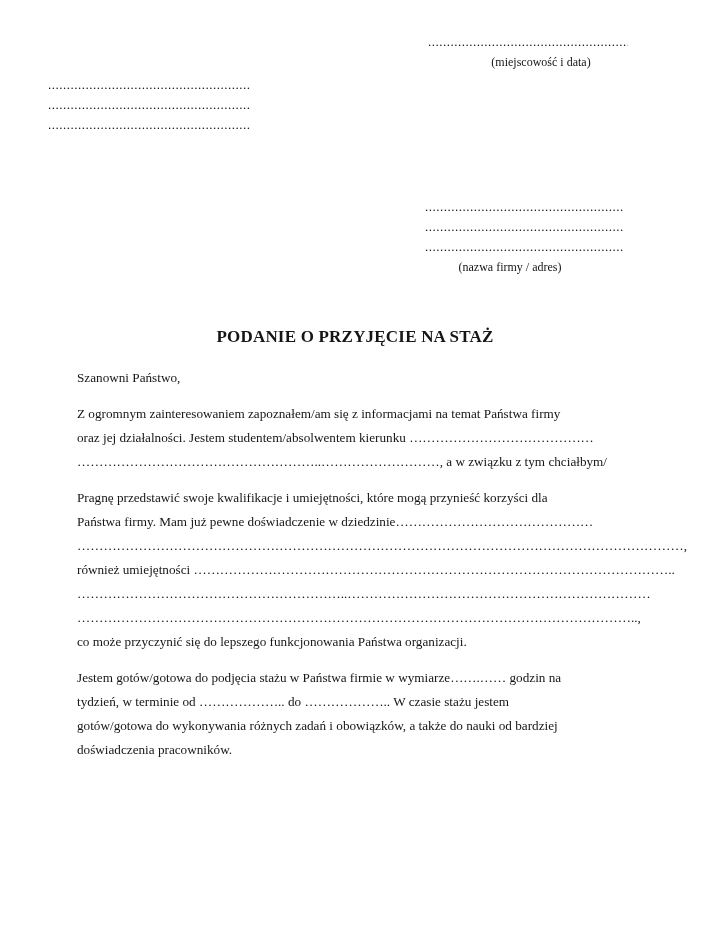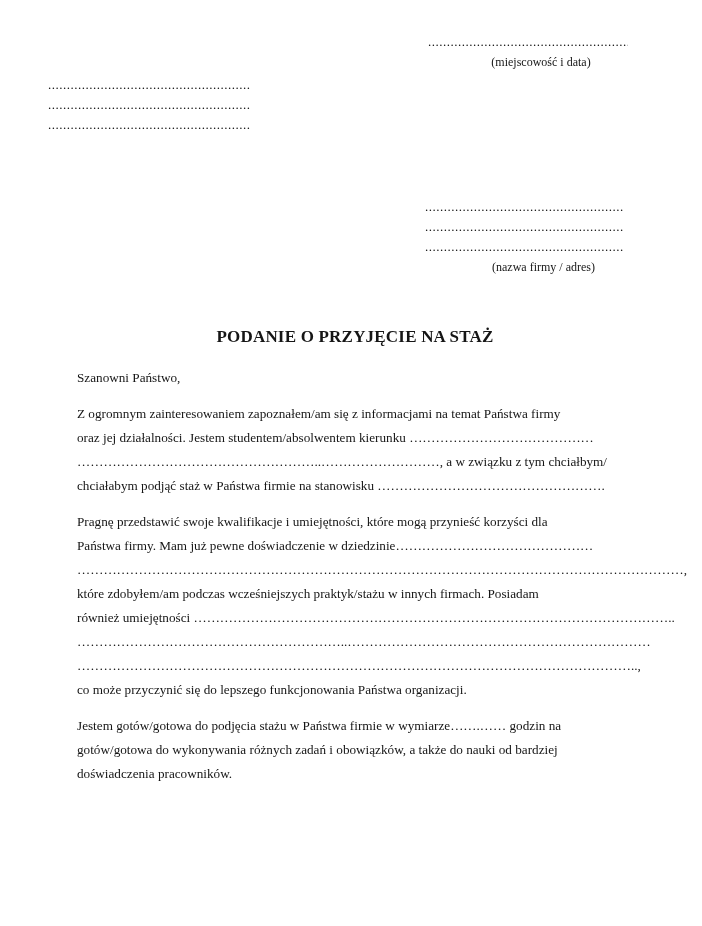--- a/index.html
+++ b/index.html
@@ -24,21 +24,21 @@
   .label {
     font-size: 12px;
     line-height: 17px;
     margin-top: 2px;
   }
   .place-block  { left: 428px; top: 32px;  width: 200px; }
   .place-block .label { text-align: center; padding-left: 26px; }
   .sender-block { left: 48px;  top: 75px;  width: 202px; }
   .sender-block .label { padding-left: 20px; }
   .company-block{ left: 425px; top: 197px; width: 198px; }
-  .company-block .label { text-align: right; padding-right: 28px; }
+  .company-block .label { text-align: center; padding-right: 28px; }
   .doc-title {
     position: absolute;
     left: 4px; top: 327px;
     width: 100%;
     text-align: center;
     font-size: 17px;
     font-weight: bold;
     letter-spacing: 0.2px;
   }
   .doc-body {
@@ -81,34 +81,33 @@
   <div class="doc-body">
 
     <div class="para">
       <div class="bline">Szanowni Państwo,</div>
     </div>
 
     <div class="para">
       <div class="bline">Z ogromnym zainteresowaniem zapoznałem/am się z informacjami na temat Państwa firmy</div>
       <div class="bline">oraz jej działalności. Jestem studentem/absolwentem kierunku ……………………………………</div>
       <div class="bline">………………………………………………..………………………, a w związku z tym chciałbym/</div>
-      <div class="bline">chciałabym podjąć staż w Państwa firmie na stanowisku …………………………………………….</div>
     </div>
 
     <div class="para">
       <div class="bline">Pragnę przedstawić swoje kwalifikacje i umiejętności, które mogą przynieść korzyści dla</div>
       <div class="bline">Państwa firmy. Mam już pewne doświadczenie w dziedzinie………………………………………</div>
       <div class="bline">…………………………………………………………………………………………………………………………,</div>
-      <div class="bline">które zdobyłem/am podczas wcześniejszych praktyk/stażu w innych firmach. Posiadam</div>
       <div class="bline">również umiejętności ………………………………………………………………………………………………..</div>
       <div class="bline">……………………………………………………..……………………………………………………………</div>
       <div class="bline">………………………………………………………………………………………………………………..,</div>
       <div class="bline">co może przyczynić się do lepszego funkcjonowania Państwa organizacji.</div>
     </div>
 
     <div class="para">
       <div class="bline">Jestem gotów/gotowa do podjęcia stażu w Państwa firmie w wymiarze…….…… godzin na</div>
+      <div class="bline">tydzień, w terminie od ……………….. do ……………….. W czasie stażu jestem</div>
       <div class="bline">gotów/gotowa do wykonywania różnych zadań i obowiązków, a także do nauki od bardziej</div>
       <div class="bline">doświadczenia pracowników.</div>
     </div>
 
   </div>
 </div>
 
 </body></html>

